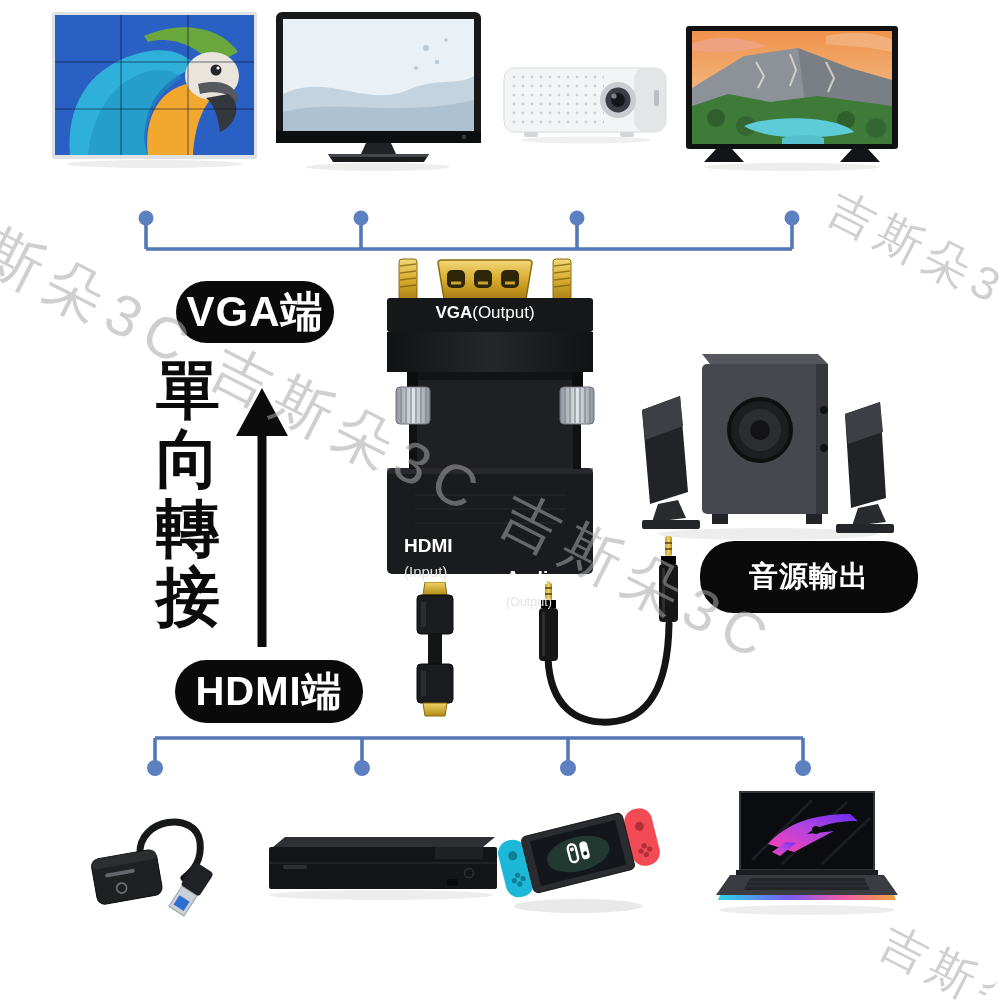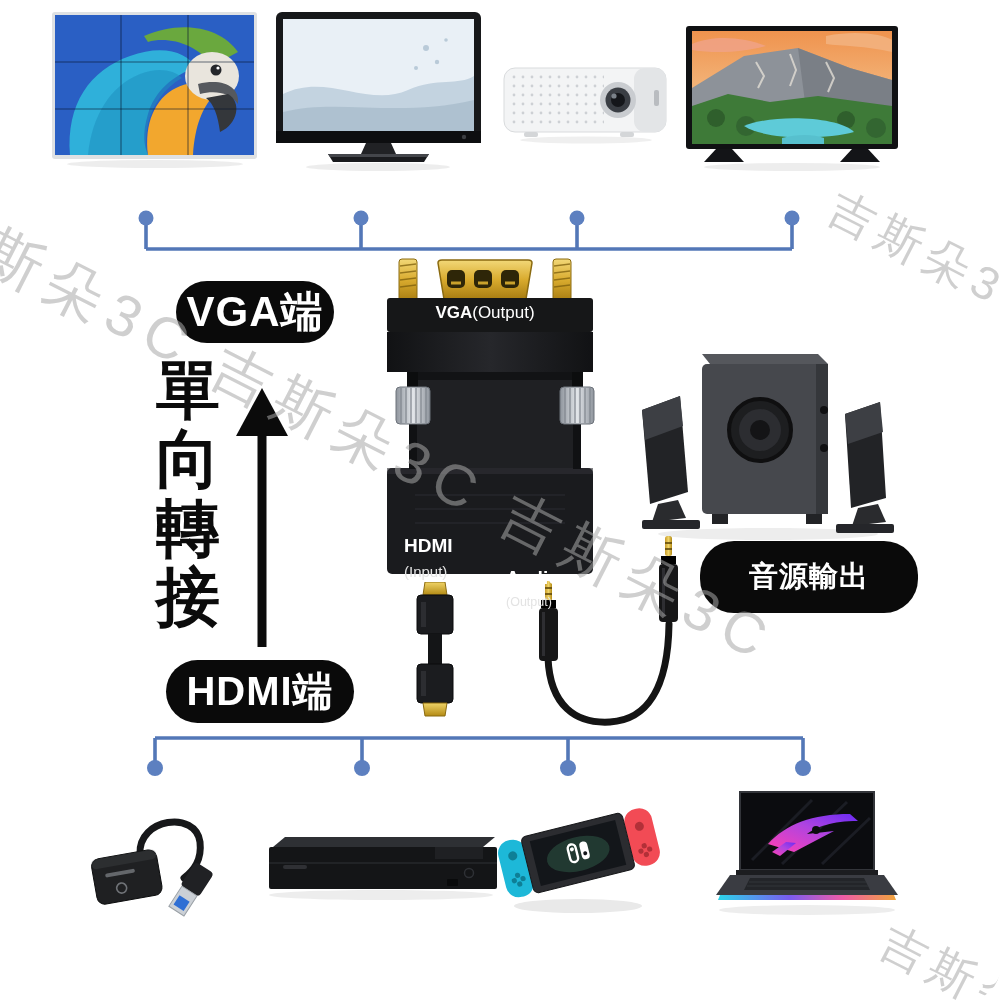--- a/index.html
+++ b/index.html
@@ -124,21 +124,21 @@
         <circle cx="231" cy="13" r="7.5"></circle>
       <circle cx="447" cy="13" r="7.5"></circle>
         <circle cx="662" cy="13" r="7.5"></circle>
     </g>
   </svg>
 
   <div class="pill" style="left:176px;top:281px;width:158px;height:62px;font-size:42px">
     <span>VGA端</span>
   </div>
 
-  <div class="pill" style="left:166px;top:660px;width:188px;height:63px;font-size:40px">
+  <div class="pill" style="left:175px;top:660px;width:188px;height:63px;font-size:40px">
     <span>HDMI端</span>
   </div>
 
   <div class="pill" style="left:700px;top:541px;width:218px;height:72px;font-size:29px">
     <span>音源輸出</span>
   </div>
 
   <div class="dir-col">
     <div class="dir-char">單</div>
     <div class="dir-char">向</div>

